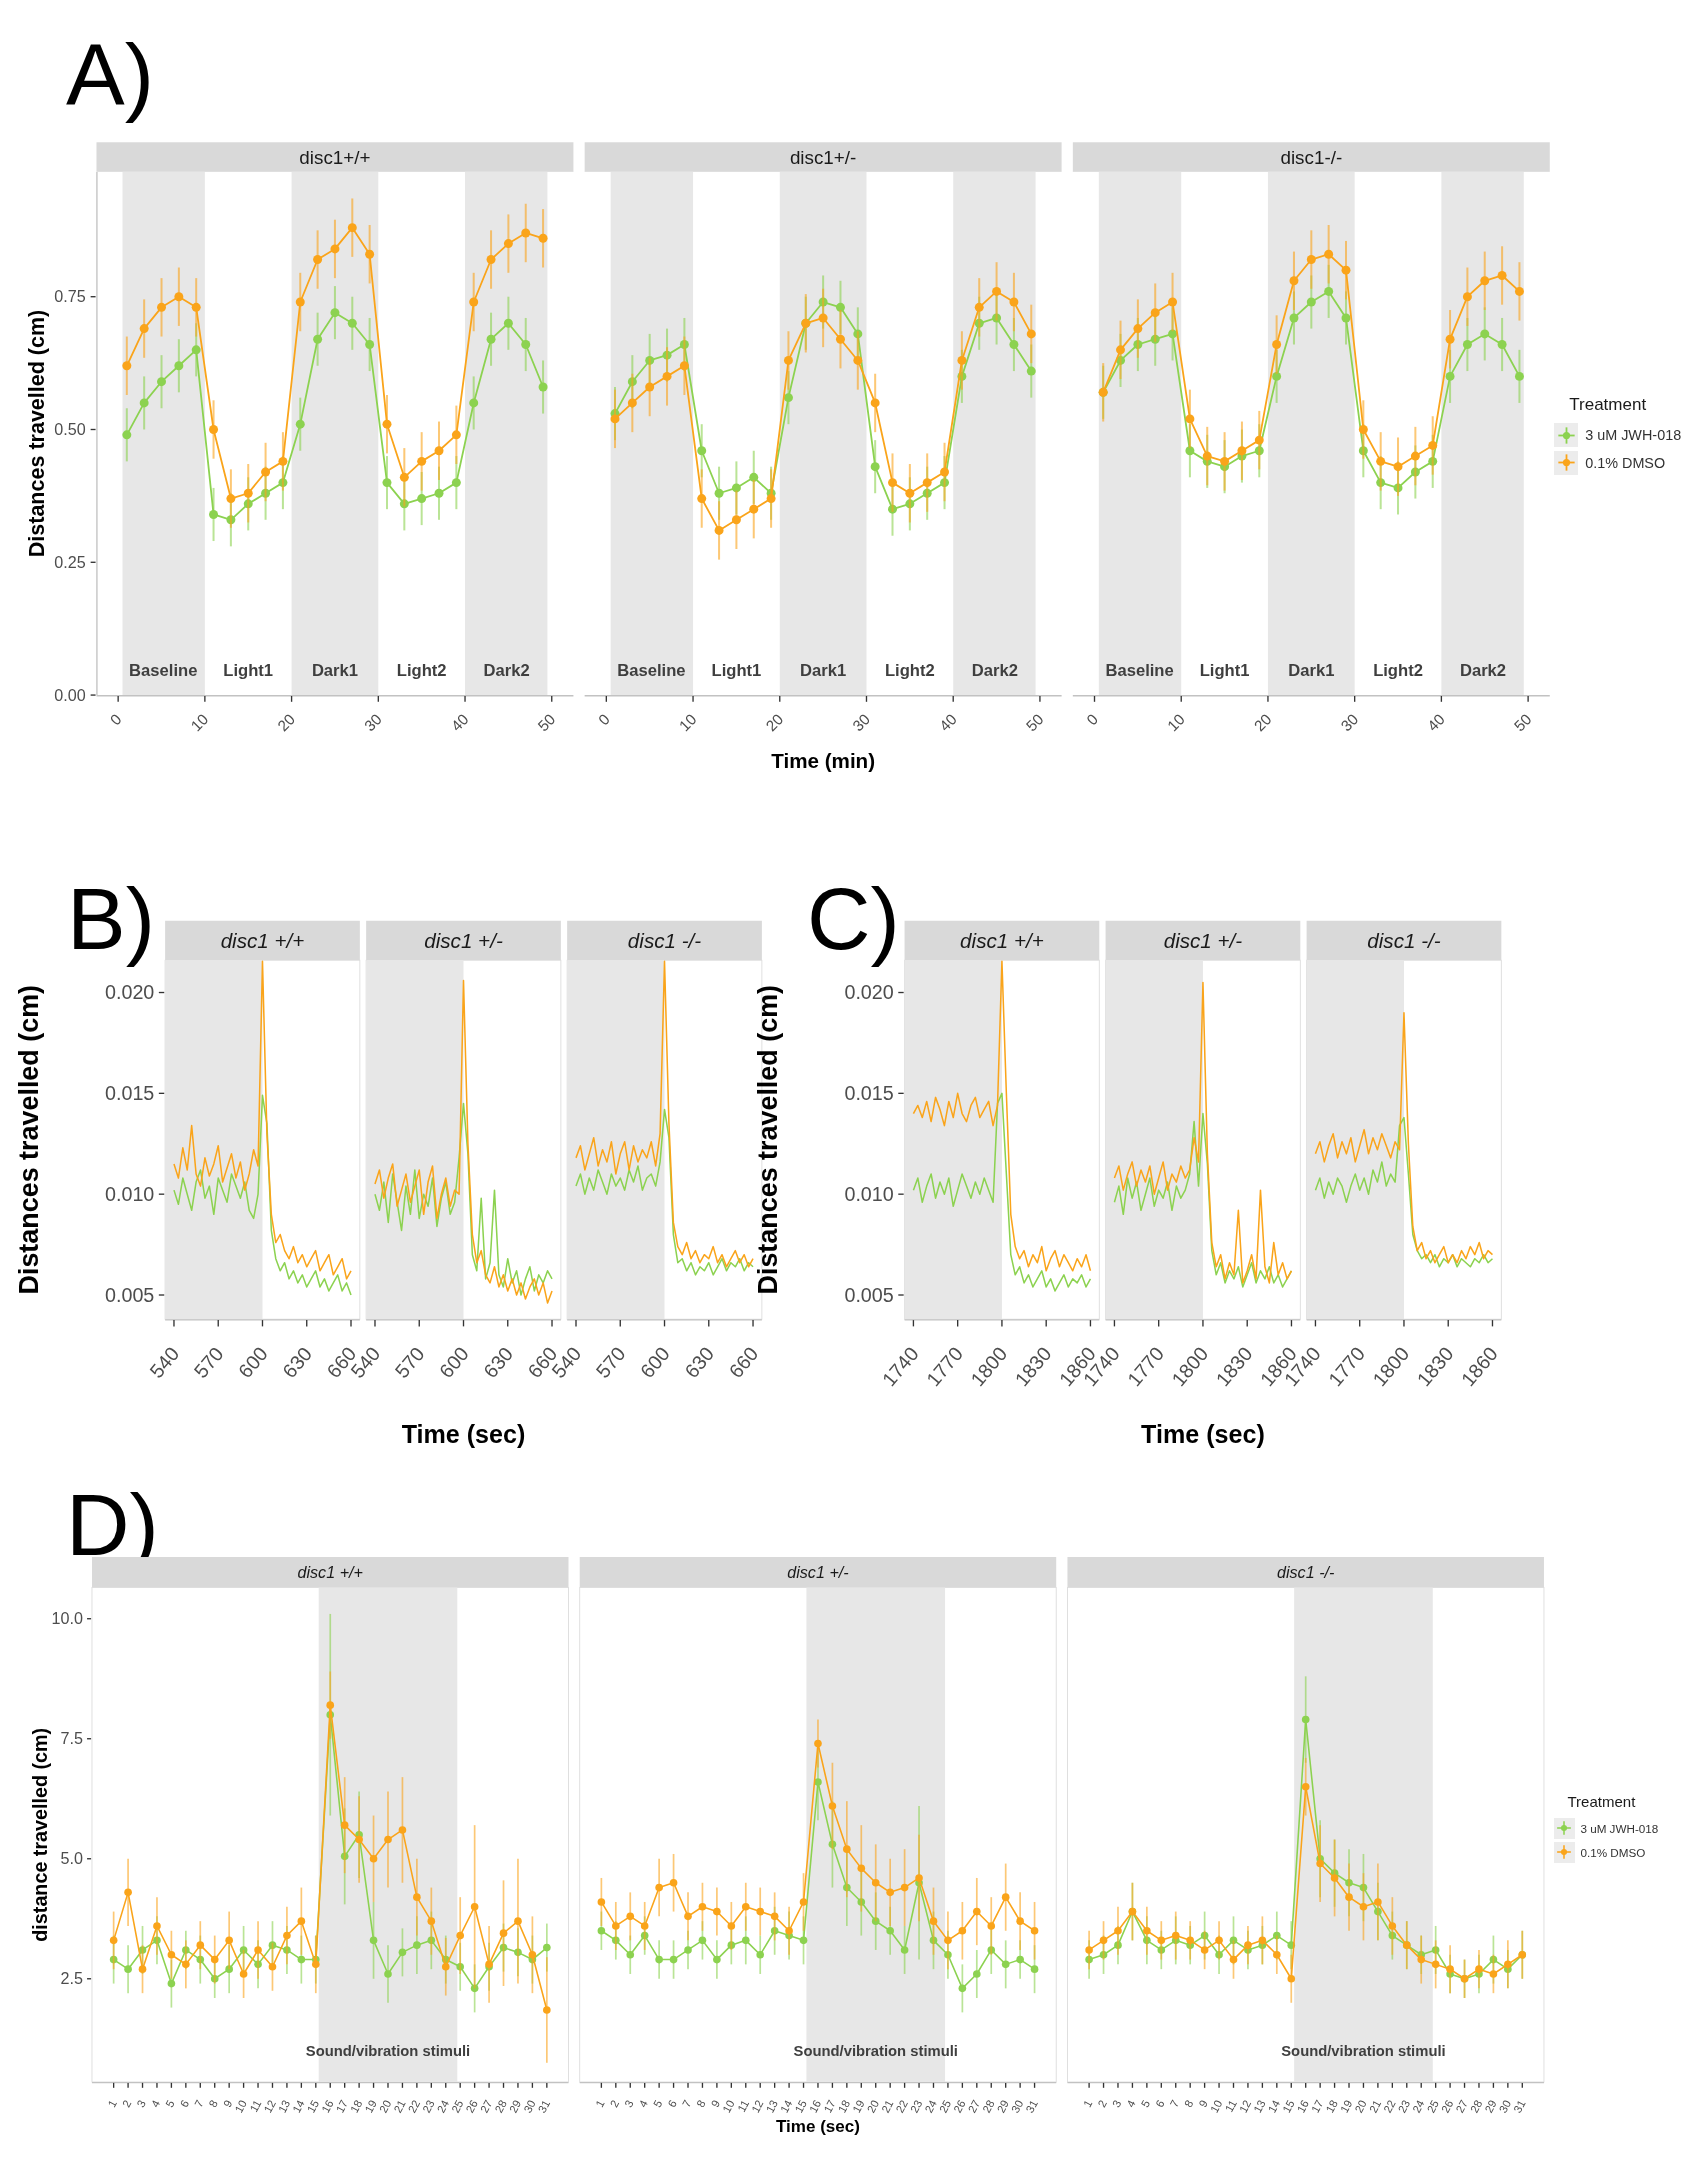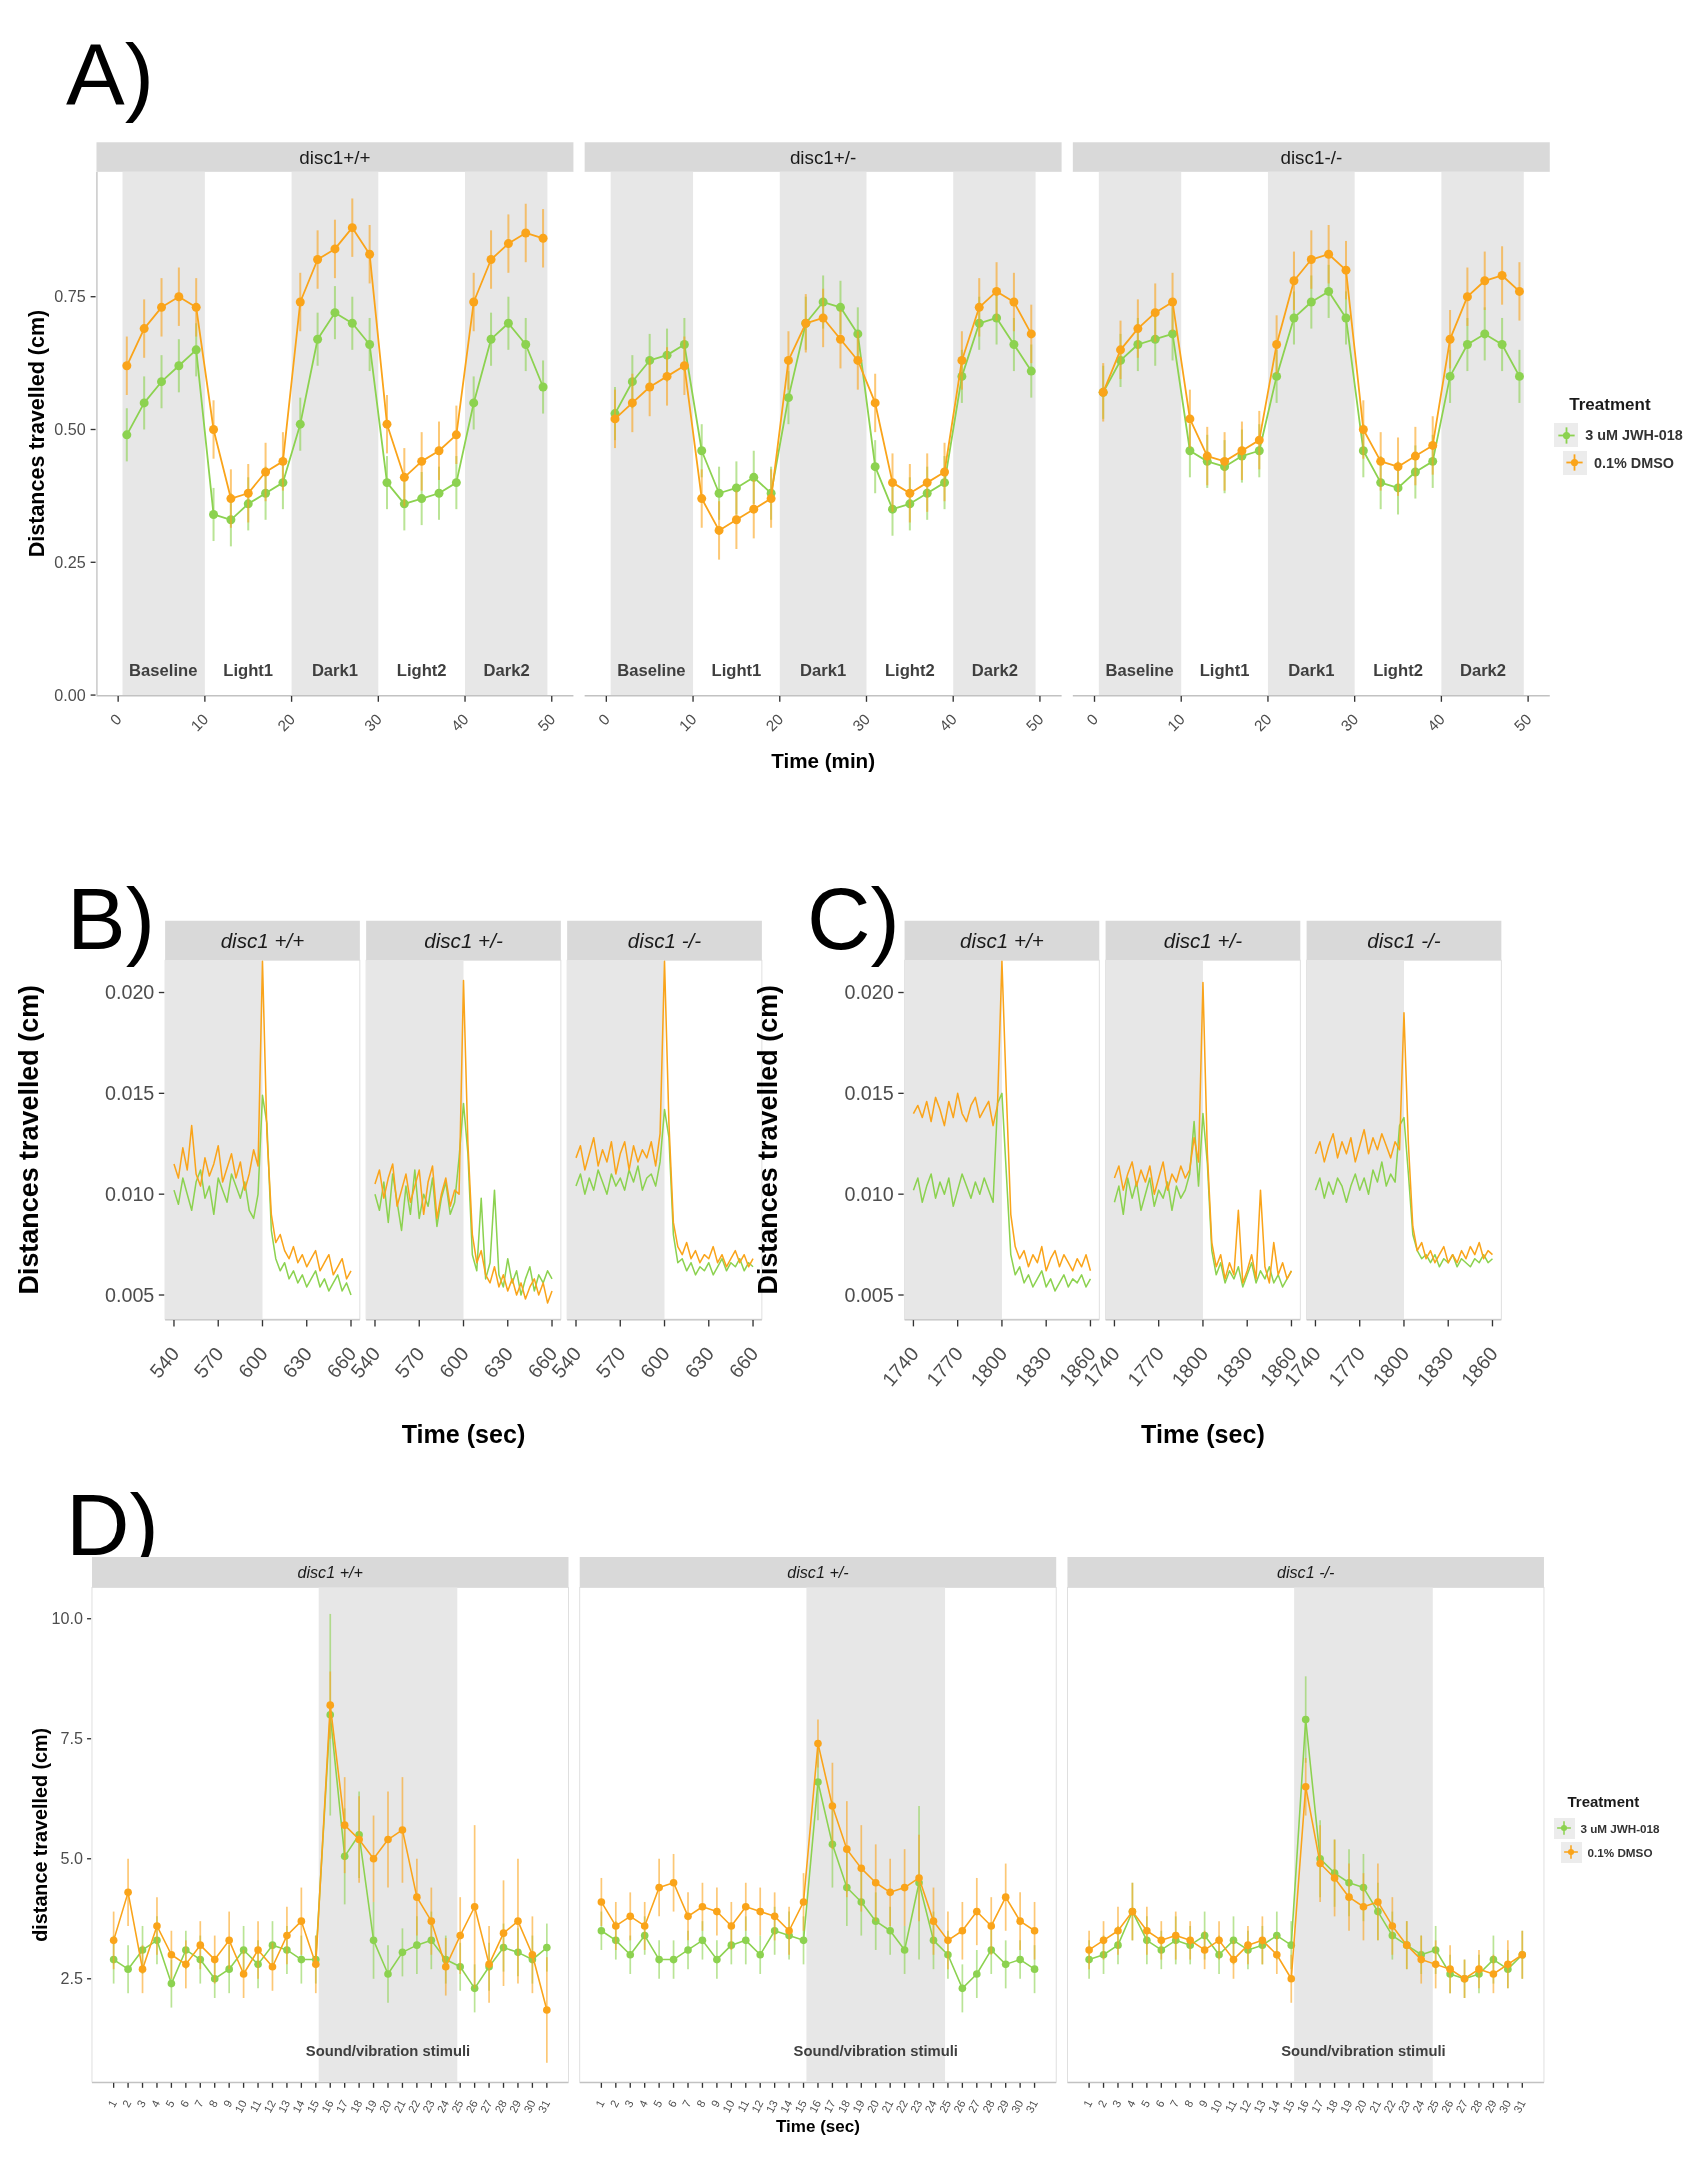--- a/index.html
+++ b/index.html
@@ -1,22 +1,22 @@
 <!DOCTYPE html>
 <html style="font-size:7.2px"><head>
 <meta charset="utf-8">
 <style>
   html,body{margin:0;padding:0;background:#ffffff;}
   body{font-family:"Liberation Sans", sans-serif;}
   #canvas{position:relative;width:1701px;height:2161px;background:#ffffff;overflow:hidden;}
   .panel-label{position:absolute;font-size:88px;color:#000;font-weight:400;line-height:1;}
   svg#figure{position:absolute;left:0;top:0;}
-  .legend{position:absolute;display:flex;flex-direction:column;font-weight:bold;}
+  .legend{position:absolute;display:flex;flex-direction:column;}
   .legend .ltitle{color:#1a1a1a;margin-bottom:8px;}
-  .legend-item{display:flex;align-items:center;margin-bottom:3.6px;justify-content:center;}
+  .legend-item{display:flex;align-items:center;margin-bottom:3.6px;}
   .lkey{display:inline-flex;align-items:center;justify-content:center;background:#ECECEC;}
   .llabel{color:#333;}
   #legend-A .ltitle{font-size:17px;margin-left:15.3px;}
   #legend-A .lkey{width:24px;height:24px;margin-right:7.2px;}
   #legend-A .llabel{font-size:14.4px;}
   #legend-D .ltitle{font-size:15px;margin-left:13.5px;}
   #legend-D .lkey{width:20.6px;height:20.6px;margin-right:5.8px;}
   #legend-D .llabel{font-size:11.7px;}
 </style>
 </head>

